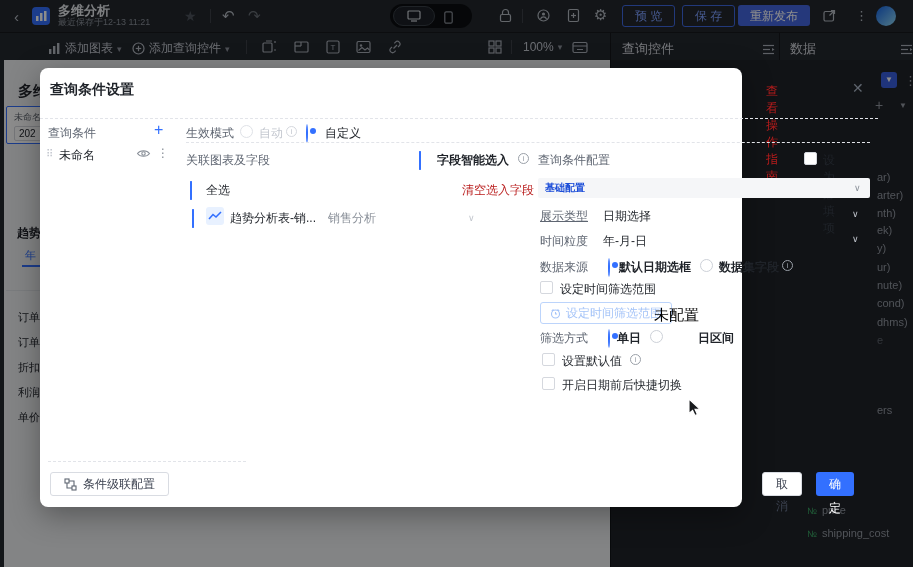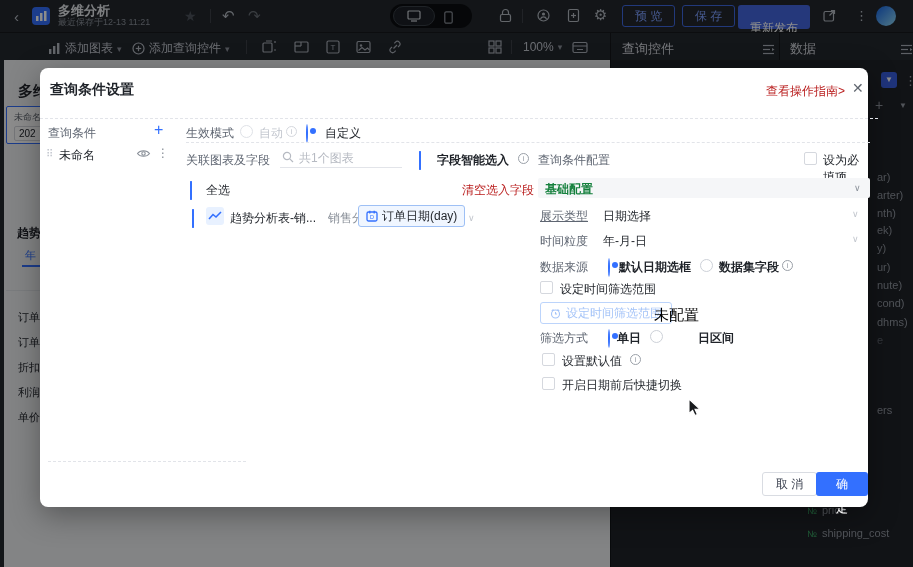--- a/index.html
+++ b/index.html
@@ -7,38 +7,38 @@
   body{font-family:"Liberation Sans","DejaVu Sans",sans-serif;background:#000;}
   .app{position:relative;width:913px;height:567px;overflow:hidden;background:#23272d;}
   .abs{position:absolute;}
   
   .topbar{position:absolute;left:0;top:0;width:913px;height:32px;background:#23272d;z-index:1;}
   .topbar .t-title{font-size:13px;font-weight:bold;color:#e5e8ec;line-height:13px;}
   .topbar .t-sub{font-size:9px;color:#8a9099;line-height:11px;}
   .tb-ic{color:#b4bac2;font-size:13px;}
   .vsep{width:1px;height:14px;background:#3c4148;}
   .btn-ghost{height:22px;padding:0 12px;border:1px solid #3f68e0;border-radius:3px;color:#7ea0ff;font-size:12px;line-height:20px;background:transparent;}
-  .btn-fill{height:21px;padding:12px 12px;border:none;border-radius:3px;color:#fff;font-size:12px;line-height:22px;background:#4466e0;}
+  .btn-fill{height:21px;padding:0 12px;border:none;border-radius:3px;color:#fff;font-size:12px;line-height:22px;background:#4466e0;}
   .toggle{position:absolute;left:390px;top:4px;width:82px;height:24px;border-radius:12px;background:#0c0e11;}
   .toggle .seg{position:absolute;left:3px;top:2px;width:42px;height:20px;border-radius:10px;border:1px solid #3a4048;background:#1c2027;display:flex;align-items:center;justify-content:center;}
   .avatar{width:20px;height:20px;border-radius:50%;background:linear-gradient(135deg,#2e7ce8 20%,#79c3f2 80%);}
   
   .toolbar{position:absolute;left:0;top:32px;width:913px;height:28px;background:#24282f;border-top:1px solid #16181c;z-index:1;}
   .tool-item{display:flex;align-items:center;gap:4px;color:#c3c8d0;font-size:12px;}
   .chev{color:#8a9099;font-size:9px;}
   .ph{font-size:13px;color:#d4d8de;}
   
   .stage{position:absolute;left:0;top:60px;width:913px;height:507px;z-index:1;}
   .canvas{position:absolute;left:0;top:0;width:610px;height:507px;background:#eef0f3;border-left:4px solid #24282f;}
   .datapanel{position:absolute;left:610px;top:0;width:303px;height:507px;background:#202329;border-left:1px solid #121418;}
   .cv-txt{color:#23262c;}
   .fld{font-size:11px;color:#9298a1;}
   
   .overlay{position:absolute;inset:0;background:rgba(0,0,0,0.45);z-index:5;}
-  .modal{position:absolute;left:40px;top:68px;width:828px;height:439px;background:#fff;border-radius:8px;box-shadow:0 8px 30px rgba(0,0,0,.35);z-index:10;}
+  .modal{position:absolute;left:40px;top:68px;width:702px;height:439px;background:#fff;border-radius:8px;box-shadow:0 8px 30px rgba(0,0,0,.35);z-index:10;}
   .m-title{font-size:14px;font-weight:bold;color:#1f2329;}
   .m-link{font-size:12px;color:#b91c1c;}
   .m-label{font-size:12px;color:#5f6672;}
   .m-val{font-size:12px;color:#1f2329;}
   .dash-h{border-top:1px dashed #e2e4e9;height:0;}
   .cb{width:13px;height:13px;border-radius:2px;border:1px solid #d5d8de;background:#fff;}
   .cb.on{background:#3370ff;border-color:#3370ff;position:relative;}
   .cb.on::after{content:"";position:absolute;left:3px;top:1px;width:5px;height:8px;border:solid #fff;border-width:0 1.6px 1.6px 0;transform:rotate(40deg);}
   .rd{width:13px;height:13px;border-radius:50%;border:1px solid #cdd1d8;background:#fff;}
   .rd.on{border-color:#3370ff;position:relative;}
@@ -269,61 +269,45 @@
     
     <span class="abs m-label" style="left:146px;top:57px;">生效模式</span>
     <span class="abs rd dis" style="left:200px;top:57px;"></span>
     <span class="abs" style="left:219px;top:57px;font-size:12px;color:#c3c7cf;">自动</span>
     <span class="abs info" style="left:246px;top:58px;color:#c3c7cf;border-color:#d5d8de;">i</span>
     <span class="abs rd on" style="left:266px;top:57px;"></span>
     <span class="abs m-val" style="left:285px;top:57px;">自定义</span>
     <div class="abs dash-h" style="left:146px;top:74px;width:684px;"></div>
 
     <span class="abs m-label" style="left:146px;top:84px;font-family:Liberation Mono, monospace;">关联图表及字段</span>
-    <div class="abs" style="left:240px;top:78px;width:122px;height:22px;border-bottom:1px solid #e2e4e9;">
-      <svg class="abs" style="left:2px;top:5px;" width="12" height="12">
-          <circle cx="5" cy="5" r="3.6" fill="none" stroke="#b6bac2" stroke-width="1.2"></circle>
-          <line x1="7.8" y1="7.8" x2="11" y2="11" stroke="#b6bac2" stroke-width="1.2"></line>
-        </svg>
-      <span class="abs" style="left:19px;top:4px;font-size:12px;color:#b6bac2;white-space:nowrap;">共1个图表</span>
-    </div>
     <span class="abs cb on" style="left:377px;top:84px;"></span>
     <span class="abs m-val" style="left:397px;top:84px;font-weight:bold;">字段智能选入</span>
     <span class="abs info" style="left:478px;top:85px;">i</span>
 
     <span class="abs cb on" style="left:146px;top:114px;"></span>
     <span class="abs m-val" style="left:166px;top:114px;">全选</span>
     <span class="abs m-link" style="left:422px;top:114px;">清空选入字段</span>
 
     <span class="abs cb on" style="left:146px;top:142px;"></span>
     <span class="abs" style="left:166px;top:139px;width:18px;height:18px;border-radius:3px;background:#e8f1ff;">
       <svg width="18" height="18">
           <path d="M3 12 L7 7.5 L10 10 L15 5" fill="none" stroke="#3370ff" stroke-width="1.6"></path>
         </svg>
     </span>
     <span class="abs m-val" style="left:190px;top:142px;white-space:nowrap;">趋势分析表-销...</span>
     <span class="abs" style="left:288px;top:142px;font-size:12px;color:#8a9099;white-space:nowrap;">销售分析</span>
-    <span class="abs tag" style="left:318px;top:137px;">
-      <svg width="12" height="12">
-          <rect x="1" y="2" width="10" height="9" rx="1.5" fill="none" stroke="#3370ff" stroke-width="1.3"></rect>
-          <line x1="3.8" y1="0.8" x2="3.8" y2="3.4" stroke="#3370ff" stroke-width="1.3"></line>
-          <line x1="8.2" y1="0.8" x2="8.2" y2="3.4" stroke="#3370ff" stroke-width="1.3"></line>
-          <text x="6" y="9.4" font-size="5.6" fill="#3370ff" text-anchor="middle" font-family="Liberation Sans">D</text>
-        </svg>
-      <span class="m-val" style="white-space:nowrap;">订单日期(day)</span>
-    </span>
     <span class="abs chev-g" style="left:428px;top:145px;">∨</span>
 
     
     <span class="abs m-label" style="left:498px;top:84px;">查询条件配置</span>
     <span class="abs cb" style="left:764px;top:84px;"></span>
     <span class="abs m-val" style="left:783px;top:84px;">设为必填项</span>
 
     <div class="sec-bar">
-      <span class="abs" style="left:7px;top:3px;font-size:12px;font-weight:bold;color:#15803d;">基础配置</span>
+      <span class="abs" style="left:7px;top:3px;font-size:10px;font-weight:bold;color:#1d4ed8;">基础配置</span>
       <span class="abs chev-g" style="left:316px;top:5px;color:#8a9099;">∨</span>
     </div>
 
     <span class="abs m-label" style="left:500px;top:140px;text-decoration:underline;">展示类型</span>
     <span class="abs m-val" style="left:563px;top:140px;">日期选择</span>
     <span class="abs chev-g" style="left:812px;top:141px;">∨</span>
 
     <span class="abs m-label" style="left:500px;top:165px;">时间粒度</span>
     <span class="abs m-val" style="left:563px;top:165px;">年-月-日</span>
     <span class="abs chev-g" style="left:812px;top:166px;">∨</span>
@@ -355,20 +339,28 @@
     <span class="abs m-val" style="left:629px;top:262px;font-weight:bold;margin-left:29px;">日区间</span>
 
     <span class="abs cb" style="left:502px;top:285px;"></span>
     <span class="abs m-val" style="left:522px;top:285px;">设置默认值</span>
     <span class="abs info" style="left:590px;top:286px;">i</span>
 
     <span class="abs cb" style="left:502px;top:309px;"></span>
     <span class="abs m-val" style="left:522px;top:309px;">开启日期前后快捷切换</span>
 
     
+    <span class="abs btn-sm" style="left:10px;top:404px;display:inline-flex;align-items:center;gap:6px;">
+      <svg width="13" height="13">
+          <rect x="1" y="1" width="4" height="4" fill="none" stroke="#5f6672" stroke-width="1.1"></rect>
+          <rect x="8" y="8" width="4" height="4" fill="none" stroke="#5f6672" stroke-width="1.1"></rect>
+          <path d="M5 3 h5 v5 M3 5 v5 h5" fill="none" stroke="#5f6672" stroke-width="1.1"></path>
+        </svg>
+      <span>条件级联配置</span>
+    </span>
     <button class="abs btn-sm" style="left:722px;top:404px;">取 消</button>
     <button class="abs btn-pri" style="left:776px;top:404px;">确 定</button>
   </div>
 
   <svg class="abs cursor" style="left:688px;top:398px;" width="16" height="20">
     <path d="M1 1 L1 15.5 L4.6 12.3 L7 17.5 L9.4 16.4 L7 11.3 L11.8 11 Z" fill="#17191c" stroke="#fff" stroke-width="1.1"></path>
   </svg>
 </div>
 
 </body></html>

